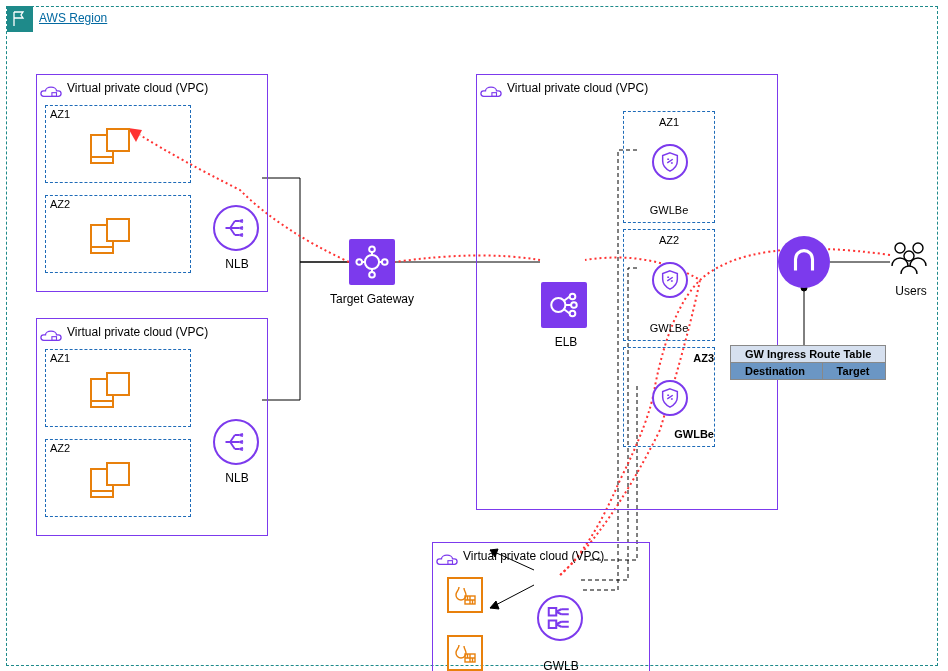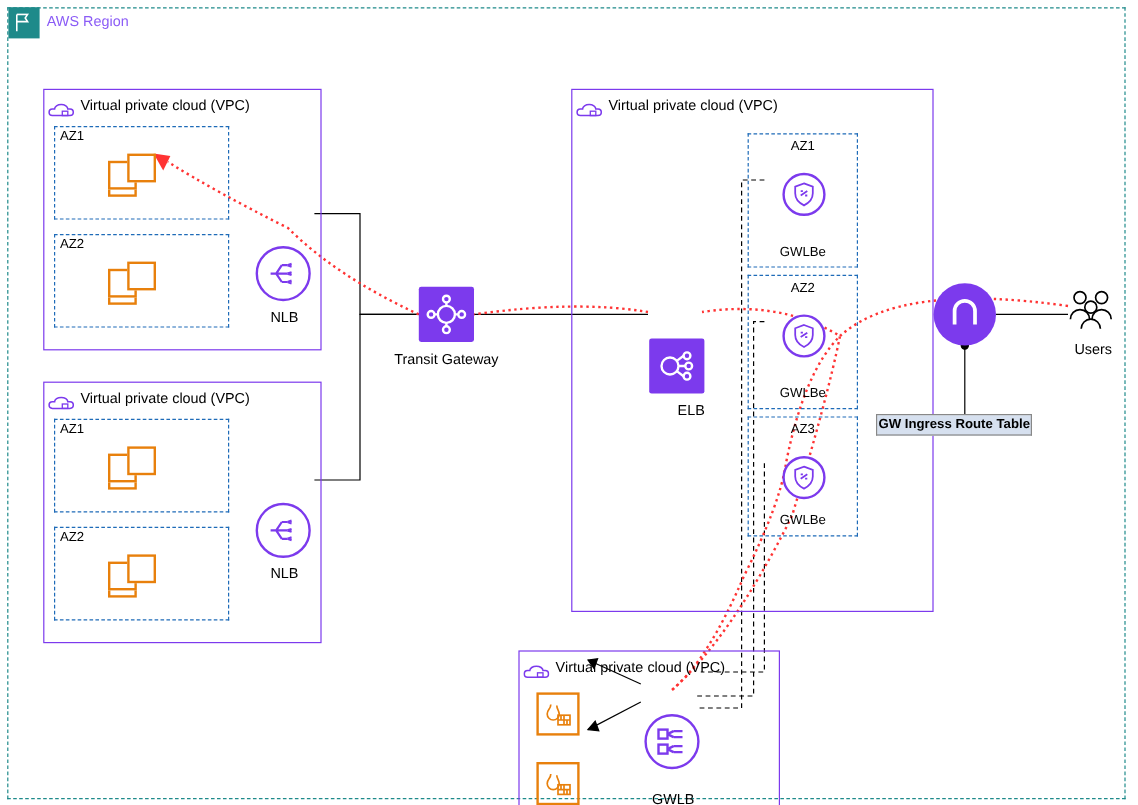--- a/index.html
+++ b/index.html
@@ -2,21 +2,21 @@
 <html><head>
 <meta charset="utf-8">
 <style>
 * { box-sizing: border-box; margin: 0; padding: 0; }
 body { font-family: Arial, sans-serif; font-size: 12px; width: 948px; height: 671px; position: relative; background: #fff; }
 .canvas { position: relative; width: 948px; height: 671px; }
 
 
 .region-box { position: absolute; left: 6px; top: 6px; width: 932px; height: 660px; border: 1px dashed #1e8a8a; }
 .region-flag { position: absolute; left: 0; top: -1px; width: 26px; height: 26px; background: #1e8a8a; display:flex; align-items:center; justify-content:center; }
-.region-label { position: absolute; left: 32px; top: 4px; font-size: 12px; color: #8b5cf6; }
+.region-label { position: absolute; left: 32px; top: 4px; font-size: 12px; color: #0369a1; text-decoration: underline; }
 
 
 .vpc { position: absolute; border: 1px solid #7c3aed; margin-top: 42px; }
 .vpc-header-icon { position: absolute; left: 3px; top: 3px; width: 22px; height: 22px; }
 .vpc-label { position: absolute; left: 30px; top: 6px; font-size: 12px; }
 
 
 .az { position: absolute; border: 1px dashed #1e6bb8; }
 .az-label { position: absolute; left: 4px; top: 2px; font-size: 11px; color: #000; }
 
@@ -35,21 +35,21 @@
 .gateway-circle { position: absolute; width: 52px; height: 52px; background: #7c3aed; border-radius: 50%; display:flex; align-items:center; justify-content:center; }
 
 
 .gwlbe-circle { position: absolute; width: 36px; height: 36px; border: 2px solid #7c3aed; border-radius: 50%; background: #fff; display:flex; align-items:center; justify-content:center; }
 
 
 .users-icon { position: absolute; width: 46px; height: 40px; }
 
 
 .route-table { position: absolute; border-collapse: collapse; font-size: 11px; background:#fff; }
-.route-table th, .route-table td { border: 1px solid #888; padding: 2px 1px; text-align: left; }
+.route-table th, .route-table td { border: 1px solid #888; padding: 2px 14px; text-align: left; }
 .route-table .hdr { background: #6b96c4; }
 .route-table .row-even { background: #d6e0ef; }
 
 svg.flow { position: absolute; left:0; top:0; width:948px; height:671px; pointer-events:none; }
 </style>
 </head>
 <body>
 
 <div class="canvas">
 
@@ -174,41 +174,41 @@
         <g stroke="#fff" stroke-width="1.4" fill="none">
           <circle cx="12" cy="12" r="5"></circle>
           <circle cx="12" cy="3" r="2"></circle>
           <circle cx="12" cy="21" r="2"></circle>
           <circle cx="3" cy="12" r="2"></circle>
           <circle cx="21" cy="12" r="2"></circle>
           <path d="M12 5 v2 M12 17 v2 M5 12 h2 M17 12 h2"></path>
         </g>
       </svg>
   </div>
-  <span class="svc-label" style="left:312px; top:292px;">Transit Gateway</span>
+  <span class="svc-label" style="left:312px; top:292px;">Target Gateway</span>
 
   <div class="vpc" style="left:476px; top:32px; width:302px; height:436px;">
     <svg class="vpc-header-icon" viewBox="0 0 24 24">
         <path d="M6 14 a6 4 0 1 1 12 0 h2 a3 3 0 0 1 0 6 h-16 a3 3 0 0 1 0-6 z" fill="none" stroke="#7c3aed" stroke-width="1.4"></path>
         <rect x="13" y="16" width="5" height="4" fill="none" stroke="#7c3aed" stroke-width="1.2"></rect>
       </svg>
     <span class="vpc-label">Virtual private cloud (VPC)</span>
 
     <div class="svc-icon" style="left:64px; top:207px;">
       <svg width="34" height="34" viewBox="0 0 24 24">
           <g stroke="#fff" stroke-width="1.4" fill="none">
             <circle cx="8" cy="12" r="5"></circle>
             <circle cx="18" cy="6" r="2"></circle>
             <circle cx="19" cy="12" r="2"></circle>
             <circle cx="18" cy="18" r="2"></circle>
             <path d="M12 9 L16 6 M13 12 L17 12 M12 15 L16 18"></path>
           </g>
         </svg>
     </div>
-    <span class="svc-label" style="left:39px; top:260px;">ELB</span>
+    <span class="svc-label" style="left:29px; top:260px;">ELB</span>
 
     <div class="az" style="left:146px; top:36px; width:92px; height:112px; text-align:center;">
       <span style="position:absolute; left:0; right:0; top:4px; font-size:11px;">AZ1</span>
       <div class="gwlbe-circle" style="left:28px; top:32px;">
         <svg width="22" height="22" viewBox="0 0 24 24">
             <path d="M12 2 l8 3 v6 c0 5 -4 9 -8 11 c-4 -2 -8 -6 -8 -11 v-6 z" fill="none" stroke="#7c3aed" stroke-width="1.6"></path>
             <path d="M9 13 l6 -4 M9 9 h2 M15 13 h-2" stroke="#7c3aed" stroke-width="1.6" fill="none"></path>
           </svg>
       </div>
       <span style="position:absolute; left:0; right:0; bottom:6px; font-size:11px;">GWLBe</span>
@@ -218,21 +218,21 @@
       <span style="position:absolute; left:0; right:0; top:4px; font-size:11px;">AZ2</span>
       <div class="gwlbe-circle" style="left:28px; top:32px;">
         <svg width="22" height="22" viewBox="0 0 24 24">
             <path d="M12 2 l8 3 v6 c0 5 -4 9 -8 11 c-4 -2 -8 -6 -8 -11 v-6 z" fill="none" stroke="#7c3aed" stroke-width="1.6"></path>
             <path d="M9 13 l6 -4 M9 9 h2 M15 13 h-2" stroke="#7c3aed" stroke-width="1.6" fill="none"></path>
           </svg>
       </div>
       <span style="position:absolute; left:0; right:0; bottom:6px; font-size:11px;">GWLBe</span>
     </div>
 
-    <div class="az" style="left:146px; top:272px; width:92px; height:100px; text-align:center;">
+    <div class="az" style="left:146px; top:272px; width:92px; height:100px; text-align:right;font-weight:bold;">
       <span style="position:absolute; left:0; right:0; top:4px; font-size:11px;">AZ3</span>
       <div class="gwlbe-circle" style="left:28px; top:32px;">
         <svg width="22" height="22" viewBox="0 0 24 24">
             <path d="M12 2 l8 3 v6 c0 5 -4 9 -8 11 c-4 -2 -8 -6 -8 -11 v-6 z" fill="none" stroke="#7c3aed" stroke-width="1.6"></path>
             <path d="M9 13 l6 -4 M9 9 h2 M15 13 h-2" stroke="#7c3aed" stroke-width="1.6" fill="none"></path>
           </svg>
       </div>
       <span style="position:absolute; left:0; right:0; bottom:6px; font-size:11px;">GWLBe</span>
     </div>
   </div>
@@ -255,20 +255,24 @@
         </g>
       </svg>
   </div>
   <span class="svc-label" style="left:851px; top:284px;">Users</span>
 
   <table class="route-table" style="left:730px; top:345px;">
     <tbody>
         <tr>
           <th colspan="2" class="row-even">GW Ingress Route Table</th>
         </tr>
+    <tr class="hdr">
+          <th>Destination</th>
+          <th>Target</th>
+        </tr>
   </tbody>
     </table>
 
   <div class="vpc" style="left:432px; top:500px; width:218px; height:148px;">
     <svg class="vpc-header-icon" viewBox="0 0 24 24">
         <path d="M6 14 a6 4 0 1 1 12 0 h2 a3 3 0 0 1 0 6 h-16 a3 3 0 0 1 0-6 z" fill="none" stroke="#7c3aed" stroke-width="1.4"></path>
         <rect x="13" y="16" width="5" height="4" fill="none" stroke="#7c3aed" stroke-width="1.2"></rect>
       </svg>
     <span class="vpc-label">Virtual private cloud (VPC)</span>
 

